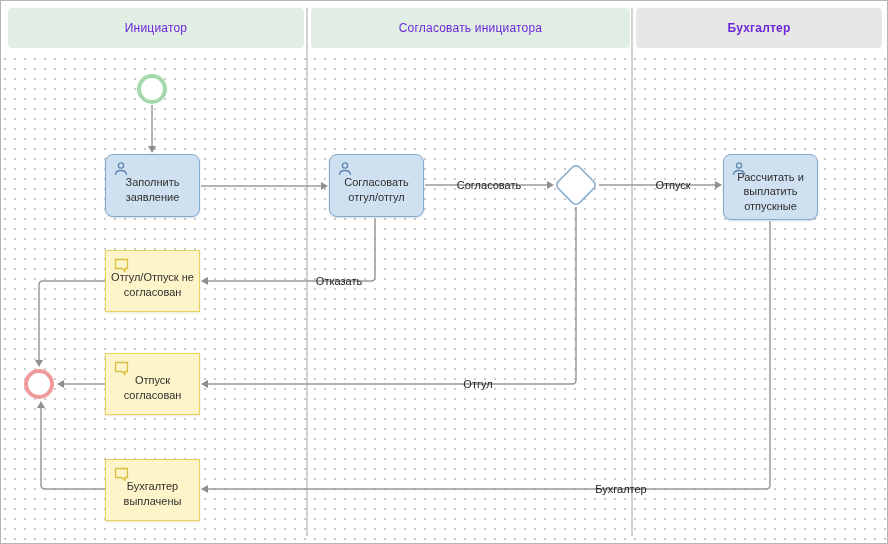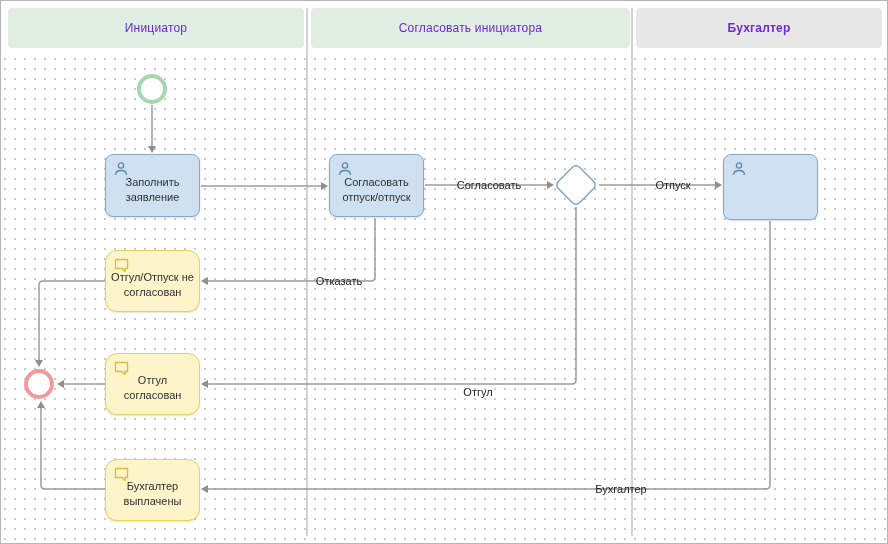--- a/index.html
+++ b/index.html
@@ -32,21 +32,21 @@
 
   .task {
     width: 95px; height: 63px; border-radius: 8px;
     background: #cfe1f0; border: 1.5px solid #84a9cb;
     display: flex; align-items: center; justify-content: center; text-align: center;
     font-size: 11px; line-height: 1.32; color: #2f2f2f;
     padding: 14px 5px 5px 5px;
     box-shadow: 0 1px 2px rgba(90,120,150,.25);
   }
   .msg {
-    width: 95px; height: 62px; border-radius: 12px;
+    width: 95px; height: 62px; border-radius: 0;
     background: #fdf5c9; border: 1.5px solid #e6d161;
     display: flex; align-items: center; justify-content: center; text-align: center;
     font-size: 11px; line-height: 1.32; color: #2f2f2f;
     padding: 12px 5px 4px 5px;
     box-shadow: 0 1px 2px rgba(160,140,60,.25);
   }
   .node-icon { position: absolute; left: 7px; top: 6px; }
 
   .event {
     width: 30px; height: 30px; border-radius: 50%; background: #ffffff;
@@ -124,56 +124,57 @@
       <path d="M2.5,14 Q2.5,9.5 8,9.5 Q13.5,9.5 13.5,14" fill="none" stroke="#5b87b0" stroke-width="1.3"></path>
     </svg>
     <span>Заполнить заявление</span>
   </div>
 
   <div class="node task" style="left:328px; top:153px;">
     <svg class="node-icon" width="16" height="16" viewBox="0 0 16 16">
       <circle cx="8" cy="4.5" r="2.6" fill="none" stroke="#5b87b0" stroke-width="1.3"></circle>
       <path d="M2.5,14 Q2.5,9.5 8,9.5 Q13.5,9.5 13.5,14" fill="none" stroke="#5b87b0" stroke-width="1.3"></path>
     </svg>
-    <span>Согласовать отпуск/отпуск</span>
+    <span>Согласовать отгул/отгул</span>
   </div>
 
   <svg class="node" style="left:549px; top:158px;" width="52" height="52" viewBox="0 0 52 52">
     <rect x="11" y="11" width="30" height="30" rx="5" fill="#ffffff" stroke="#7fa6c9" stroke-width="1.5" transform="rotate(45 26 26)"></rect>
   </svg>
 
   <div class="node task" style="left:722px; top:153px; height:66px;">
     <svg class="node-icon" width="16" height="16" viewBox="0 0 16 16">
       <circle cx="8" cy="4.5" r="2.6" fill="none" stroke="#5b87b0" stroke-width="1.3"></circle>
       <path d="M2.5,14 Q2.5,9.5 8,9.5 Q13.5,9.5 13.5,14" fill="none" stroke="#5b87b0" stroke-width="1.3"></path>
     </svg>
+    <span>Рассчитать и выплатить отпускные</span>
   </div>
 
   <div class="node msg" style="left:104px; top:249px;">
     <svg class="node-icon" width="17" height="17" viewBox="0 0 17 17">
       <path d="M2.5,2.5 h12 v9 h-2.5 v3 l-3,-3 h-6.5 z" fill="none" stroke="#d9bd3f" stroke-width="1.3" stroke-linejoin="round"></path>
     </svg>
     <span>Отгул/Отпуск не согласован</span>
   </div>
 
   <div class="node msg" style="left:104px; top:352px;">
     <svg class="node-icon" width="17" height="17" viewBox="0 0 17 17">
       <path d="M2.5,2.5 h12 v9 h-2.5 v3 l-3,-3 h-6.5 z" fill="none" stroke="#d9bd3f" stroke-width="1.3" stroke-linejoin="round"></path>
     </svg>
-    <span>Отгул согласован</span>
+    <span>Отпуск согласован</span>
   </div>
 
   <div class="node msg" style="left:104px; top:458px;">
     <svg class="node-icon" width="17" height="17" viewBox="0 0 17 17">
       <path d="M2.5,2.5 h12 v9 h-2.5 v3 l-3,-3 h-6.5 z" fill="none" stroke="#d9bd3f" stroke-width="1.3" stroke-linejoin="round"></path>
     </svg>
     <span>Бухгалтер выплачены</span>
   </div>
 
   <div class="node event event-end" style="left:23px; top:368px;"></div>
 
   <div class="edge-label" style="left:488px; top:184px;">Согласовать</div>
   <div class="edge-label" style="left:660px; top:184px;margin-left:12px;">Отпуск</div>
   <div class="edge-label" style="left:320px; top:280px;padding-left:36px;">Отказать</div>
-  <div class="edge-label" style="left:477px; top:383px;margin-top:8px;">Отгул</div>
+  <div class="edge-label" style="left:477px; top:383px;">Отгул</div>
   <div class="edge-label" style="left:620px; top:488px;">Бухгалтер</div>
 
 </div>
 
 </body></html>

